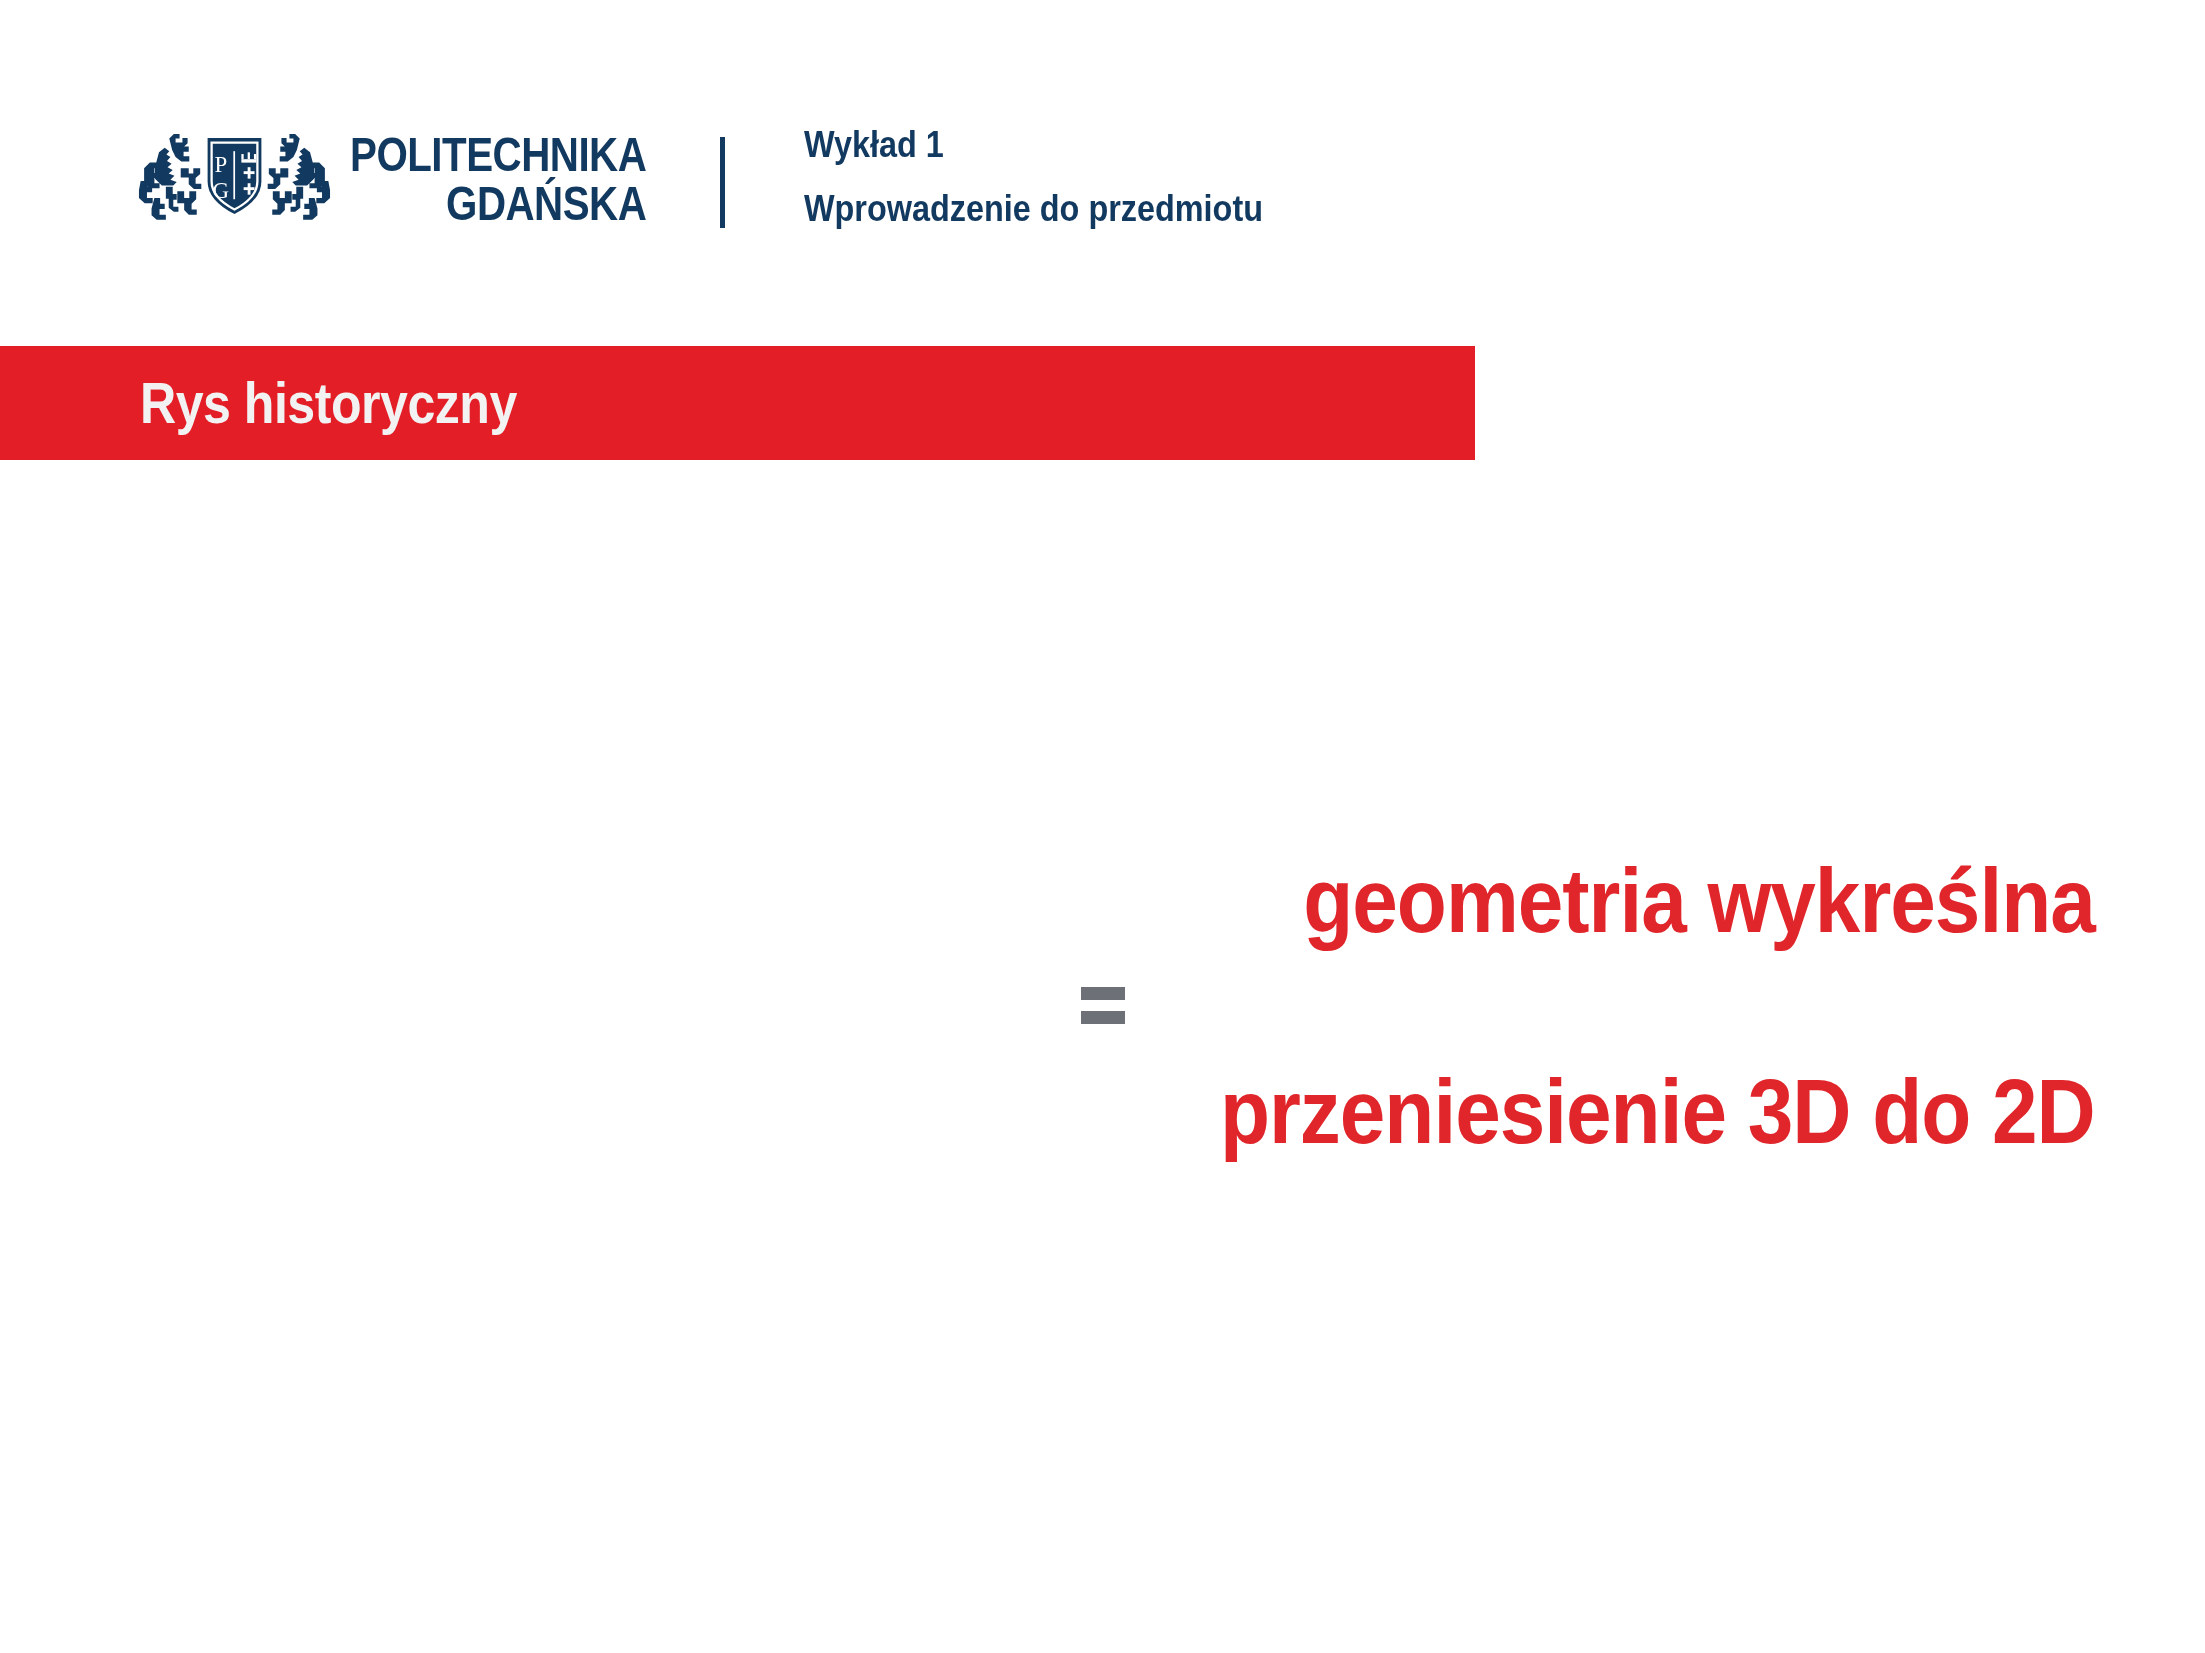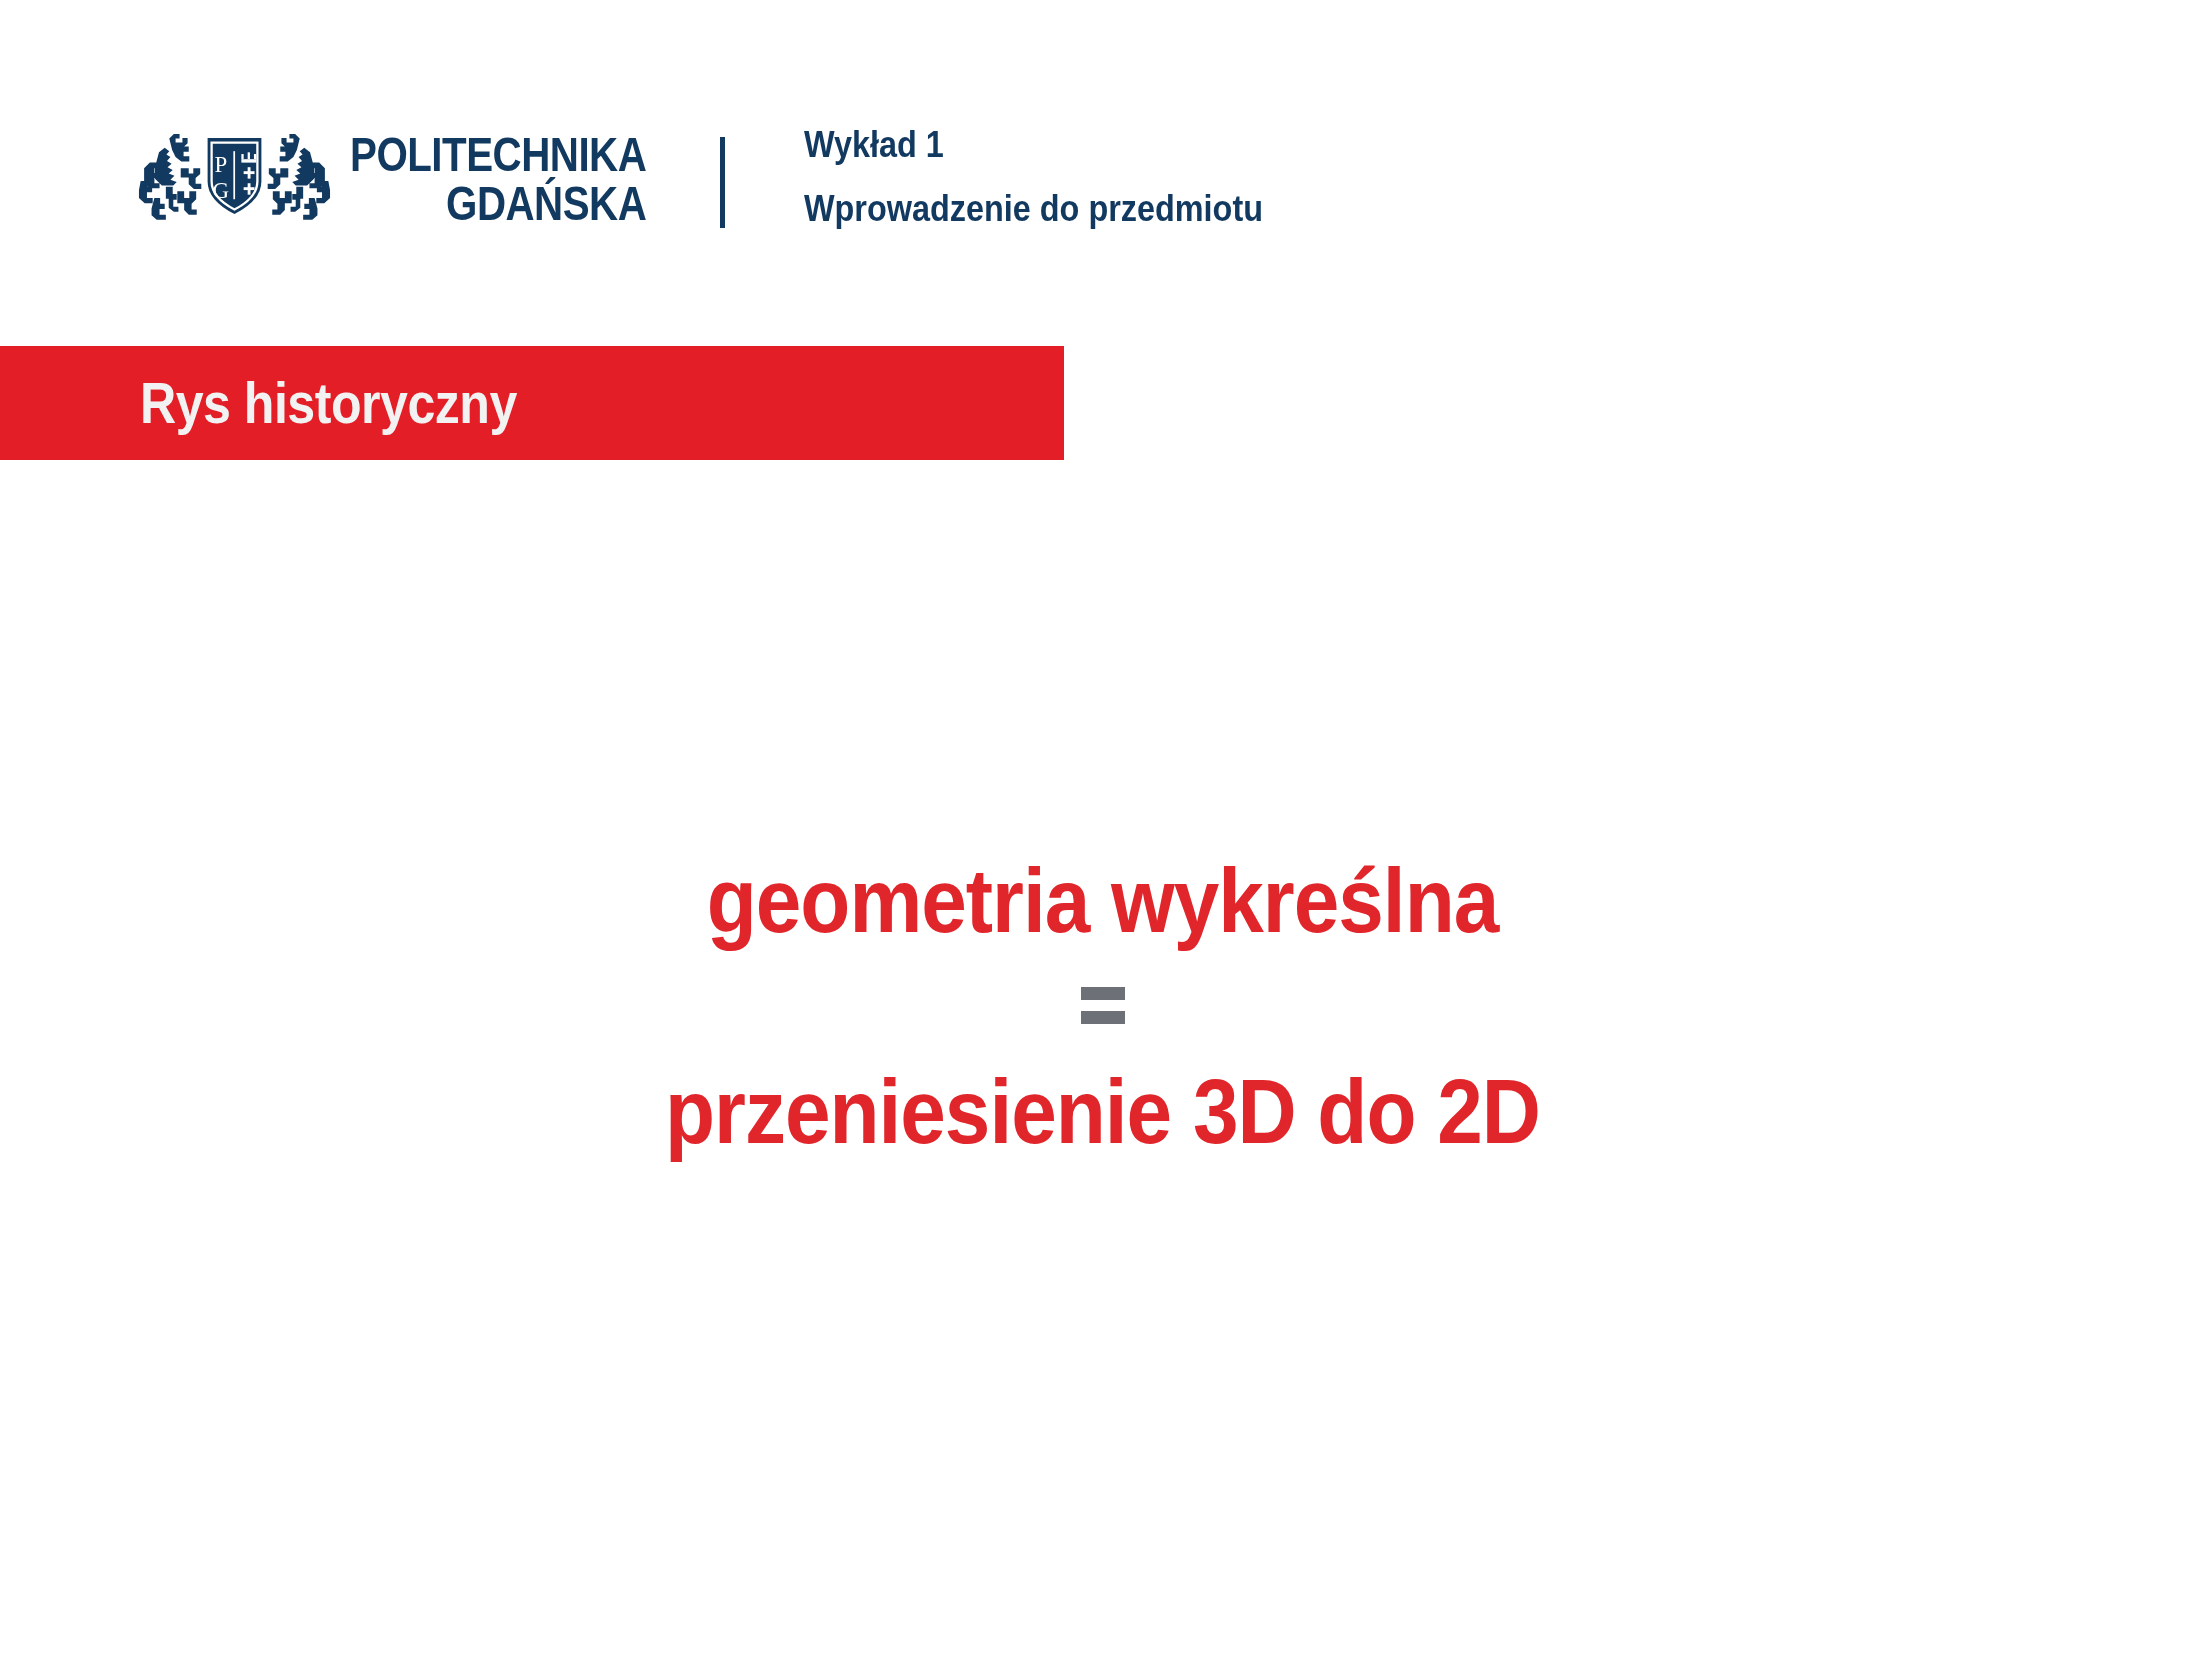--- a/index.html
+++ b/index.html
@@ -79,21 +79,21 @@
     white-space: nowrap;
   }
   .lecture-meta .lecture-number { display: block; margin-bottom: 27.6px; }
   .lecture-meta .lecture-subtitle { display: block; }
 
   
   .section-banner {
     position: absolute;
     left: 0;
     top: 346px;
-    width: 1064px;
+    width: 1475px;
     height: 114px;
     background: #E31E26;
     display: flex;
     align-items: center;
   }
 
   .section-banner-label {
     margin-left: 140px;
     color: #F2F2F2;
     font-weight: bold;
@@ -112,21 +112,21 @@
     top: 459px;
     width: 2205px;
     height: 1195px;
   }
 
   .equation-stack {
     position: absolute;
     left: 0;
     top: 396px;
     width: 2205px;
-    text-align: center;
+    text-align: right;
   }
 
   .equation-term {
     color: #E1262B;
     font-weight: bold;
     font-size: 91px;
     line-height: 1.0;
     letter-spacing: -1.1px;
     transform: scaleX(0.9);
     white-space: nowrap;

